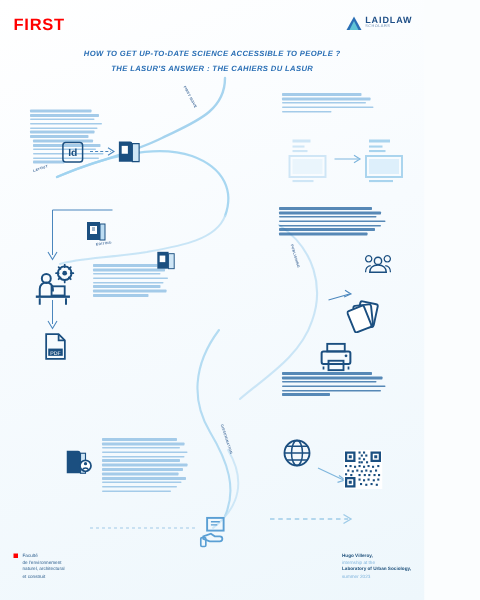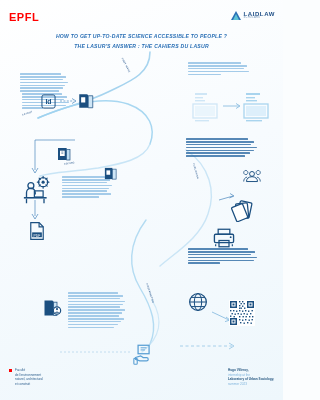--- a/index.html
+++ b/index.html
@@ -62,21 +62,21 @@
   .fr-lab{color:#24557f;font-weight:bold;}
   .fr-date{color:#7fb4dd;}
 
   .qr{position:absolute;width:26px;height:26px;}
 </style>
 </head>
 <body>
 
 <div class="poster">
 
-  <div class="epfl-logo">EPFL</div>
+  <div class="epfl-logo">FIRST</div>
 
   <div class="laidlaw">
     <span class="tri"></span>
     <span class="lw">
       <b>LAIDLAW</b>
       <i>SCHOLARS</i>
     </span>
   </div>
 
   <div class="title-wrap">

